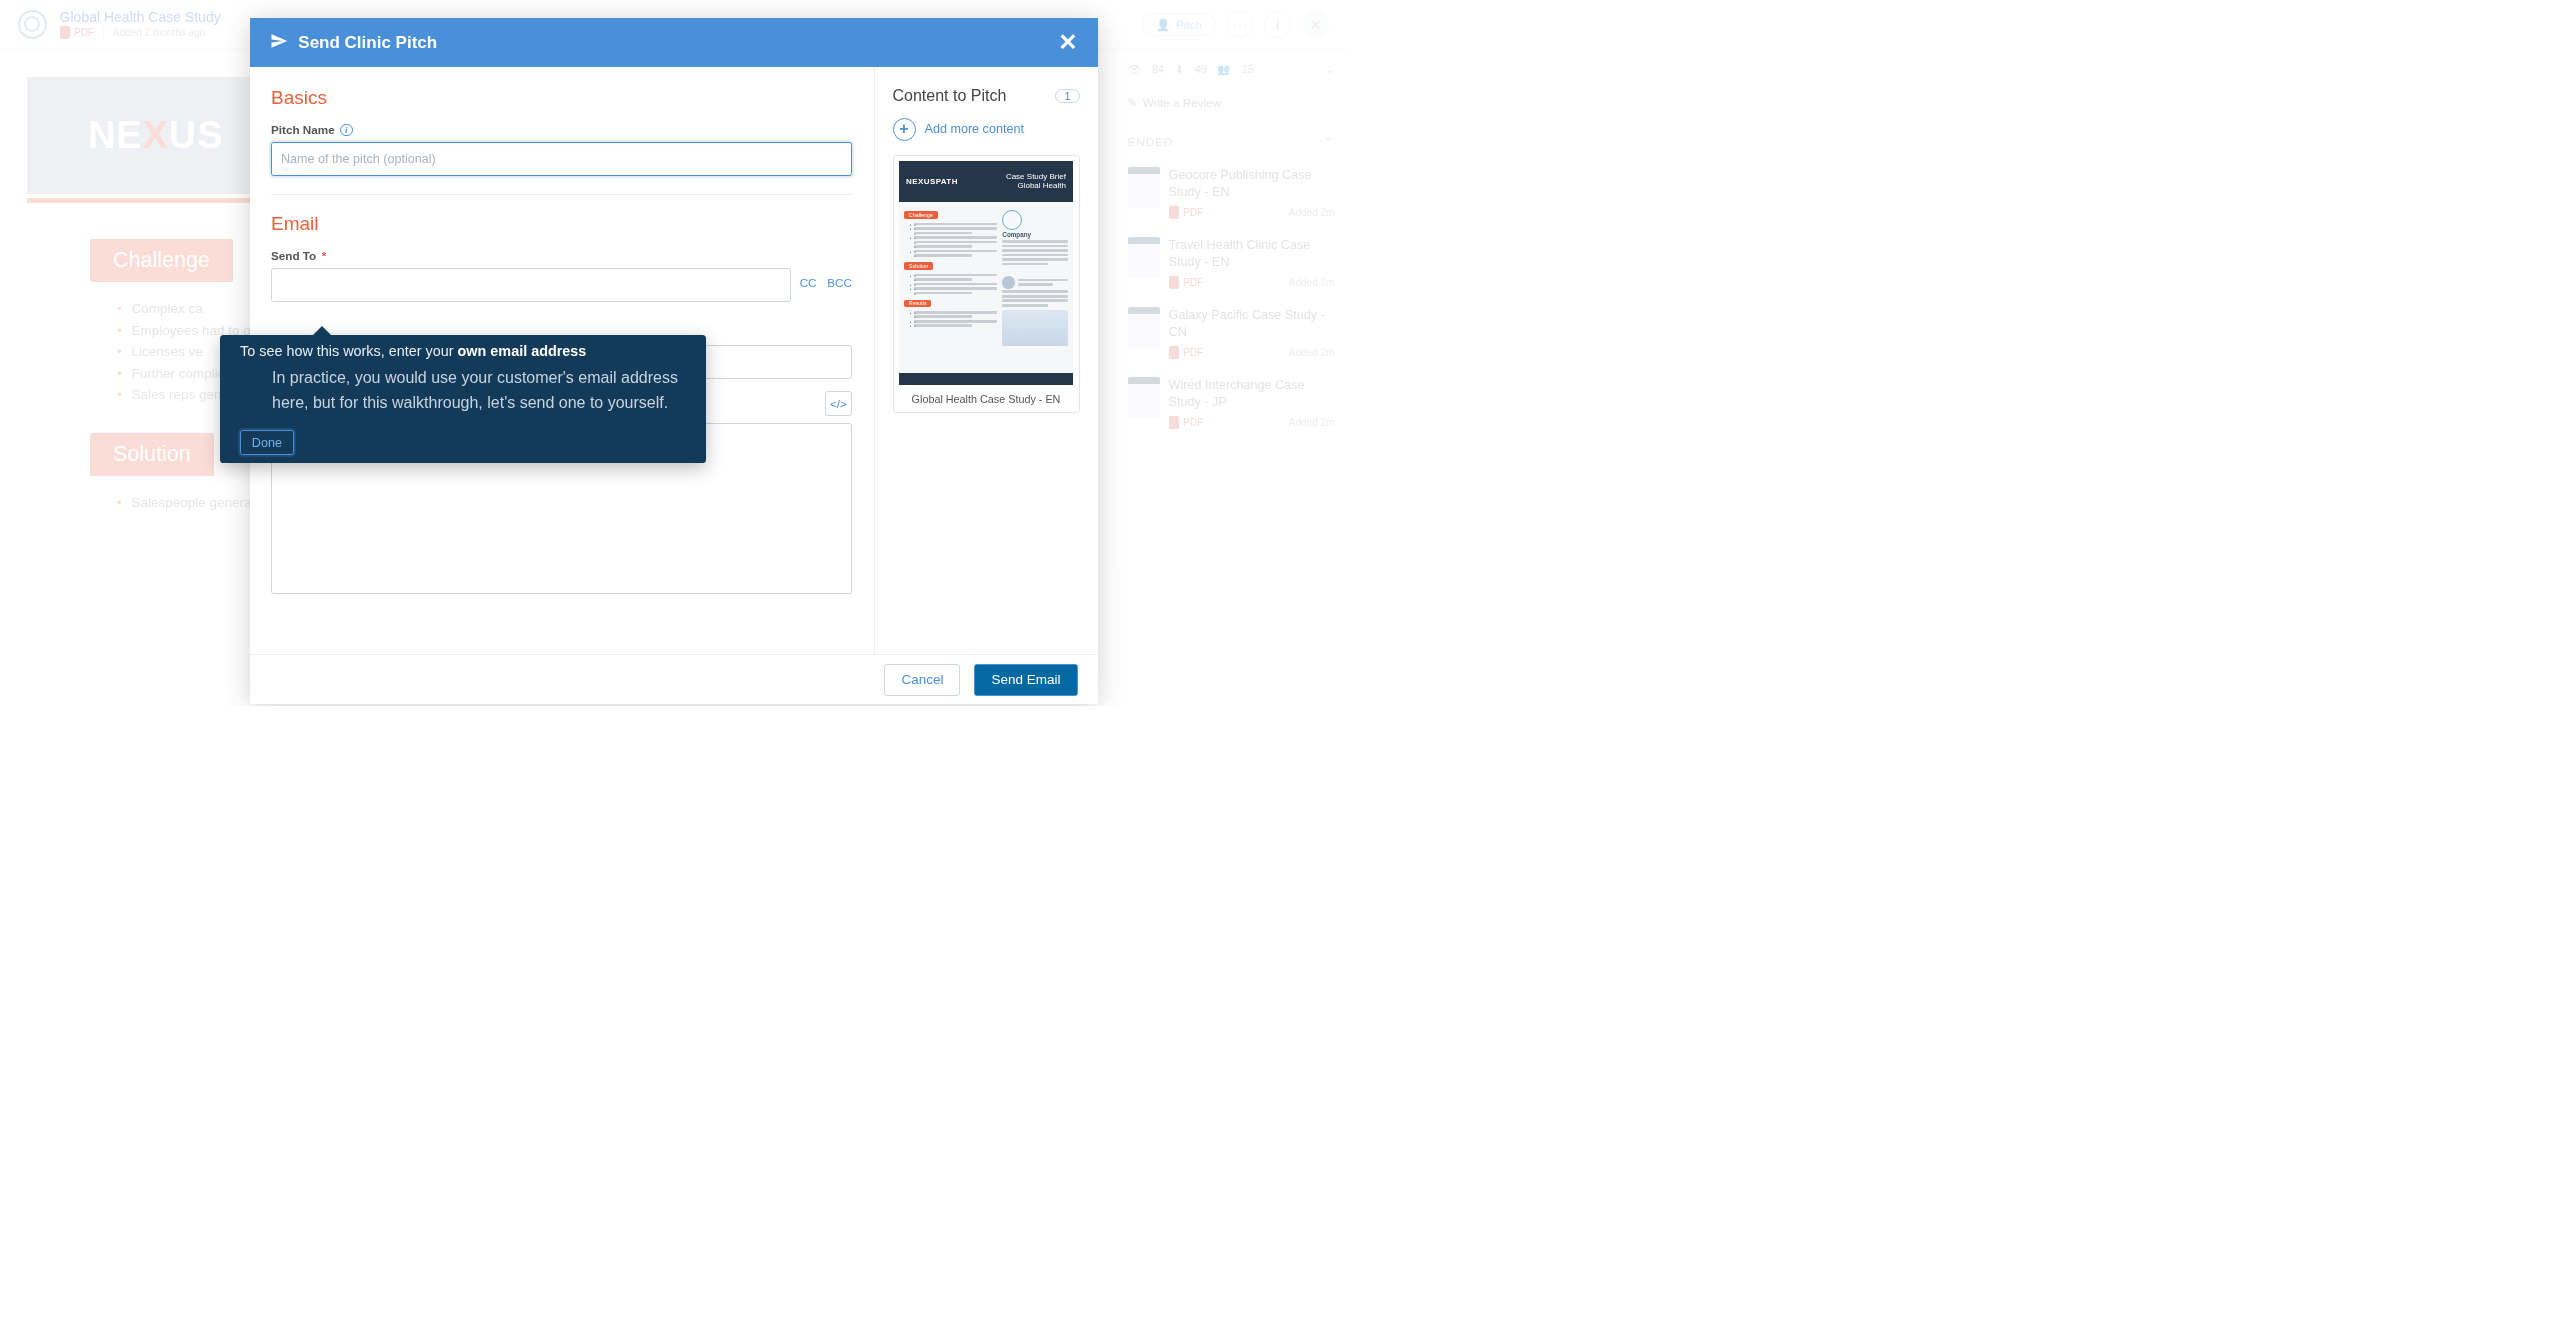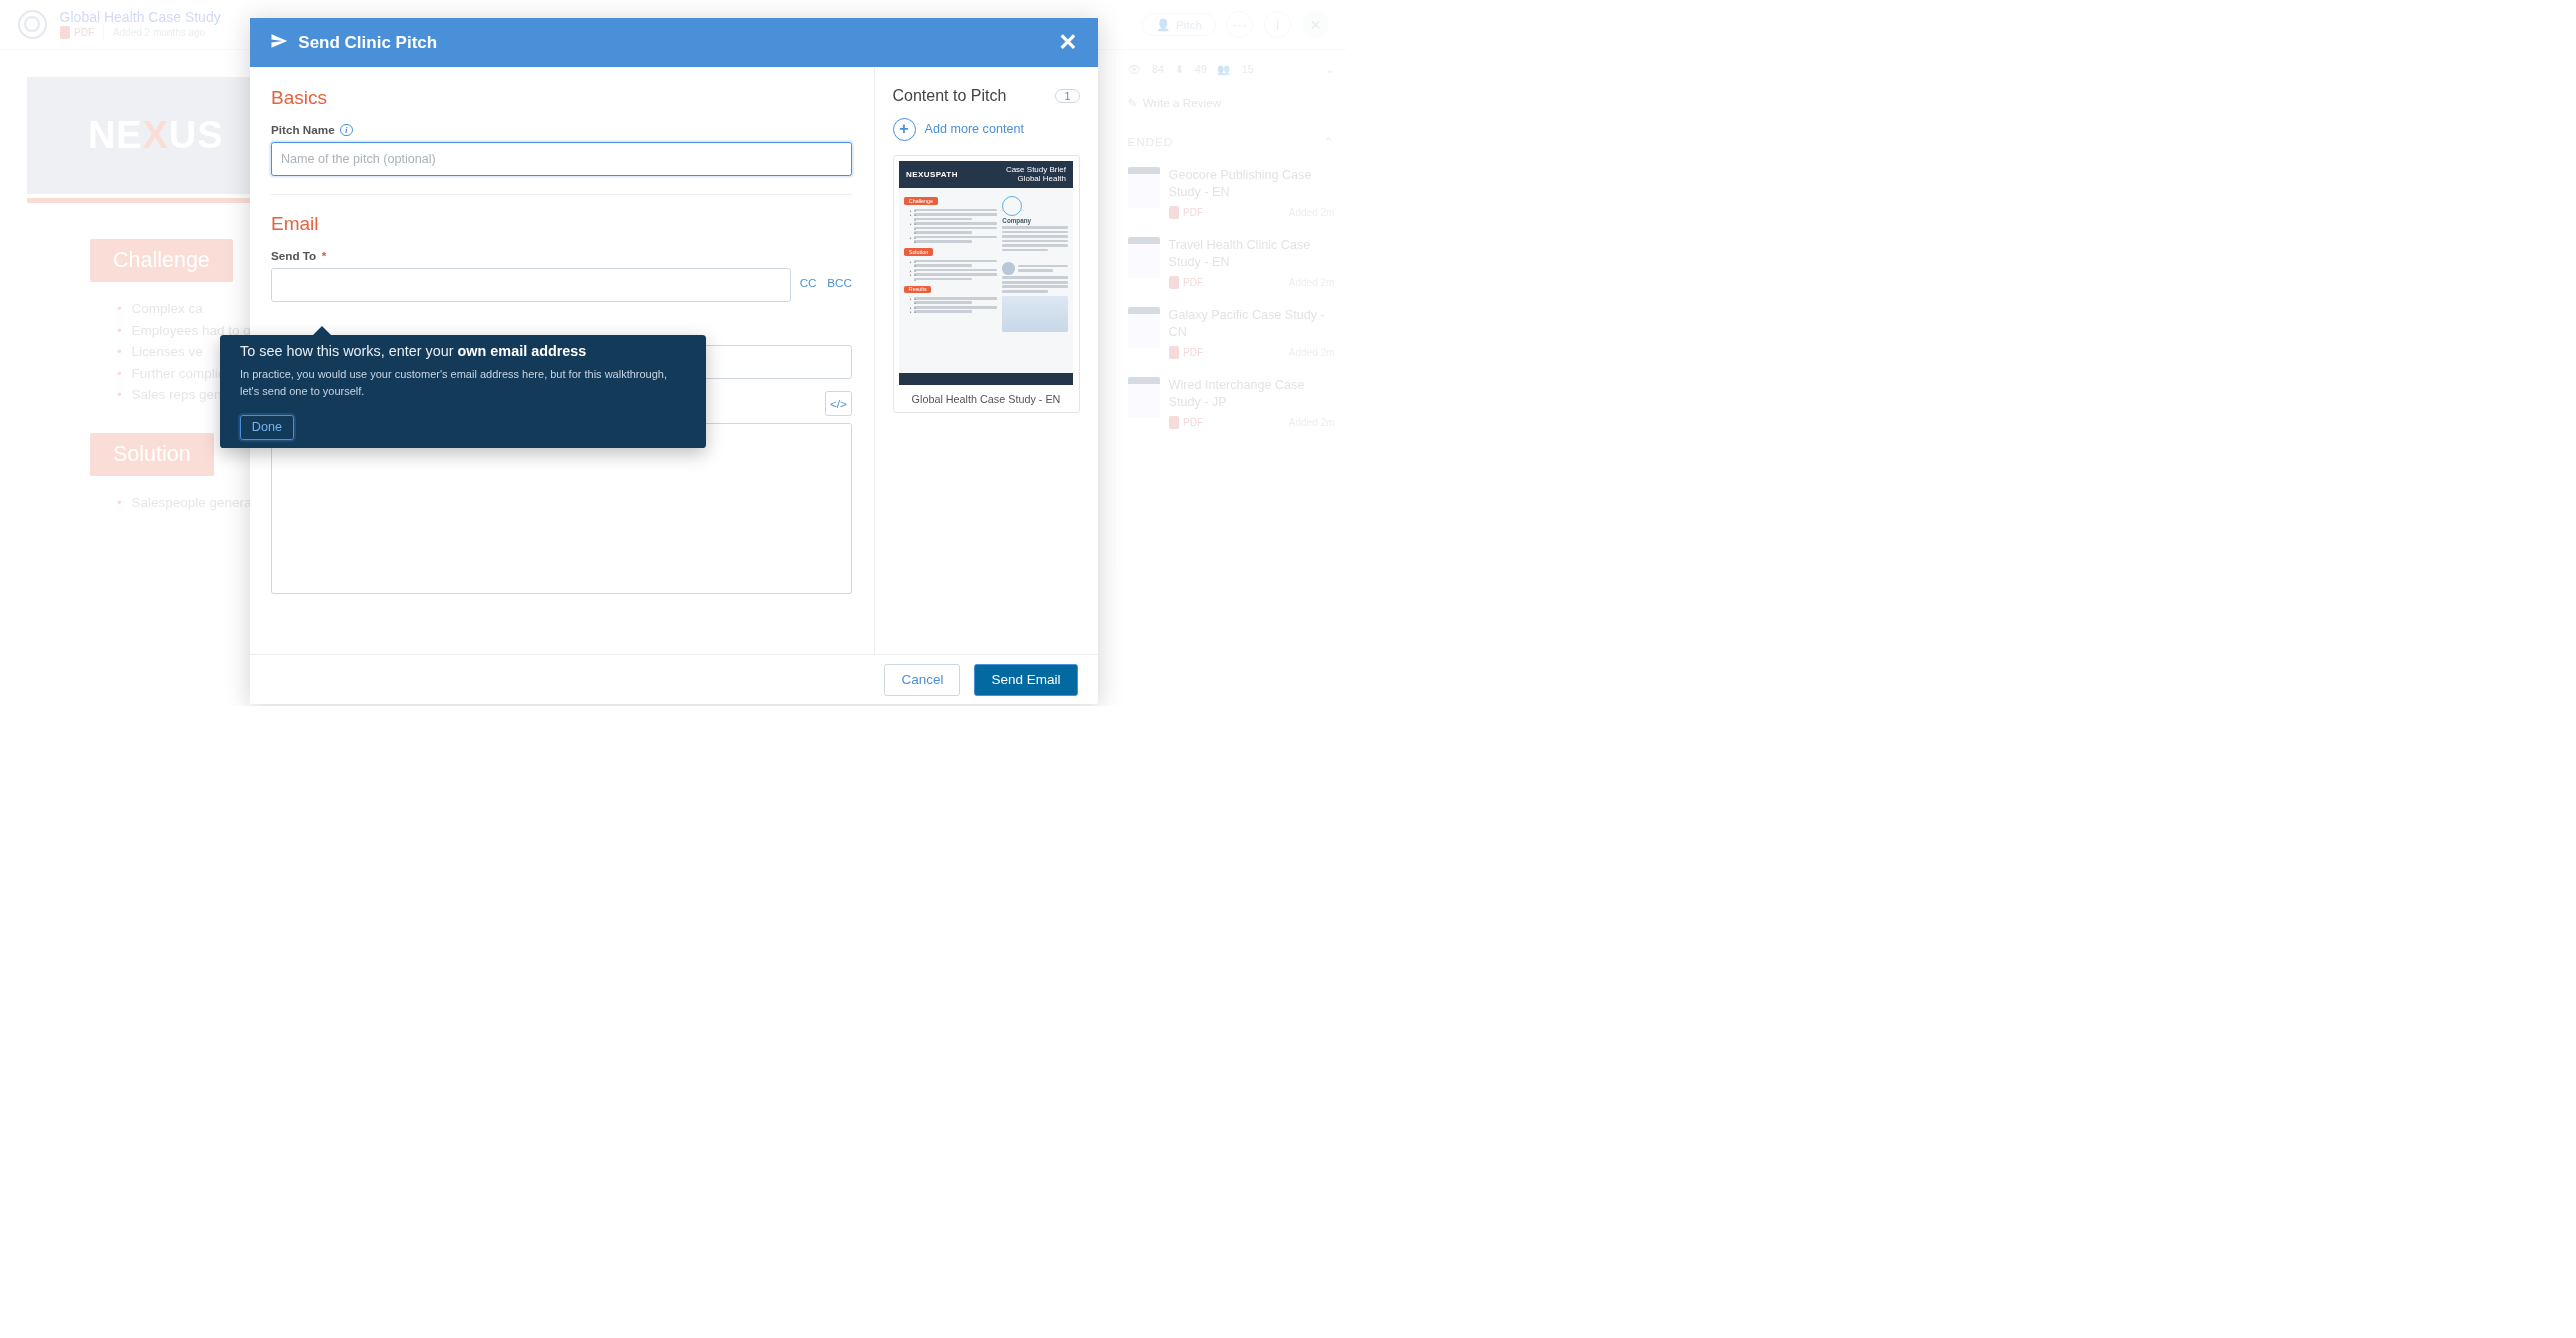--- a/index.html
+++ b/index.html
@@ -202,21 +202,21 @@
   }
   .content-card {
     border: 0.9px solid #e2e6eb; border-radius: 2.7px; padding: 5.4px;
   }
   .doc-preview {
     height: 224px;
     background: #f5f7f9;
     display: flex; flex-direction: column;
     font-size: 4.5px;
   }
-  .doc-head { background: #25354a; color: #fff; height: 27px; display:flex; align-items:center; justify-content: space-between; padding: 0 7.2px; font-size: 8px;}
+  .doc-head { background: #25354a; color: #fff; height: 41px; display:flex; align-items:center; justify-content: space-between; padding: 0 7.2px; font-size: 8px;}
   .doc-head b { letter-spacing: 0.4px; }
   .doc-body { flex:1; display:flex; padding: 5.4px; gap:5.4px; }
   .doc-left { flex:1; }
   .doc-right { width: 40%; }
   .doc-pill { background:#e8603c; color:#fff; font-size:5.4px; padding:0.9px 4.5px; border-radius:1.8px; display:inline-block; margin: 3.6px 0 1.8px;}
   .doc-lines { height: 2.7px; background:#c9ced4; margin:1.8px 0; border-radius:0.9px; }
   .doc-lines.short { width:70%; }
   .doc-globe { width:20px; height:20px; border:1.3px solid #5fb1d9; border-radius:50%; margin:1.8px 0;}
   .doc-people { height:36px; background: linear-gradient(#dce7f2,#c8d8e7); border-radius:1.8px; margin-top:3.6px;}
   .doc-footer { height:12.6px; background:#25354a; }
@@ -253,21 +253,21 @@
   .coach::before {
     content: '';
     position: absolute;
     top: -9px; left: 92px;
     border-left: 10px solid transparent;
     border-right: 10px solid transparent;
     border-bottom: 10px solid #143a5a;
   }
   .coach-title { font-size: 14.4px; margin-bottom: 7.2px; }
   .coach-title b { color: #fff; }
-  .coach-body { font-size: 11px; line-height: 1.55; color: #c6d4e1; }
+  .coach-body { font-size: 16px; line-height: 1.55; color: #c6d4e1; margin-left: 32px; }
   .coach-done {
     margin-top: 14.4px;
     display: inline-block;
     border: 1.3px solid #4a90d9;
     color: #6fb4ef;
     background: transparent;
     border-radius: 2.7px;
     padding: 4.5px 10.8px;
     font-size: 12.6px;
     cursor: pointer;

